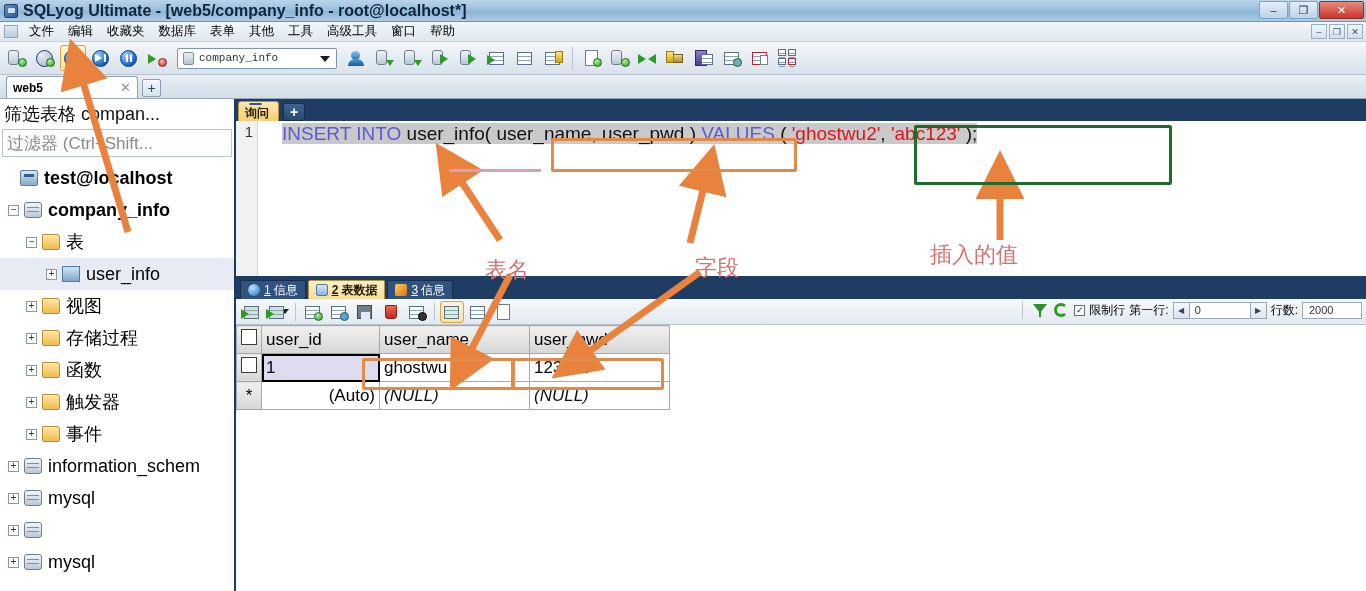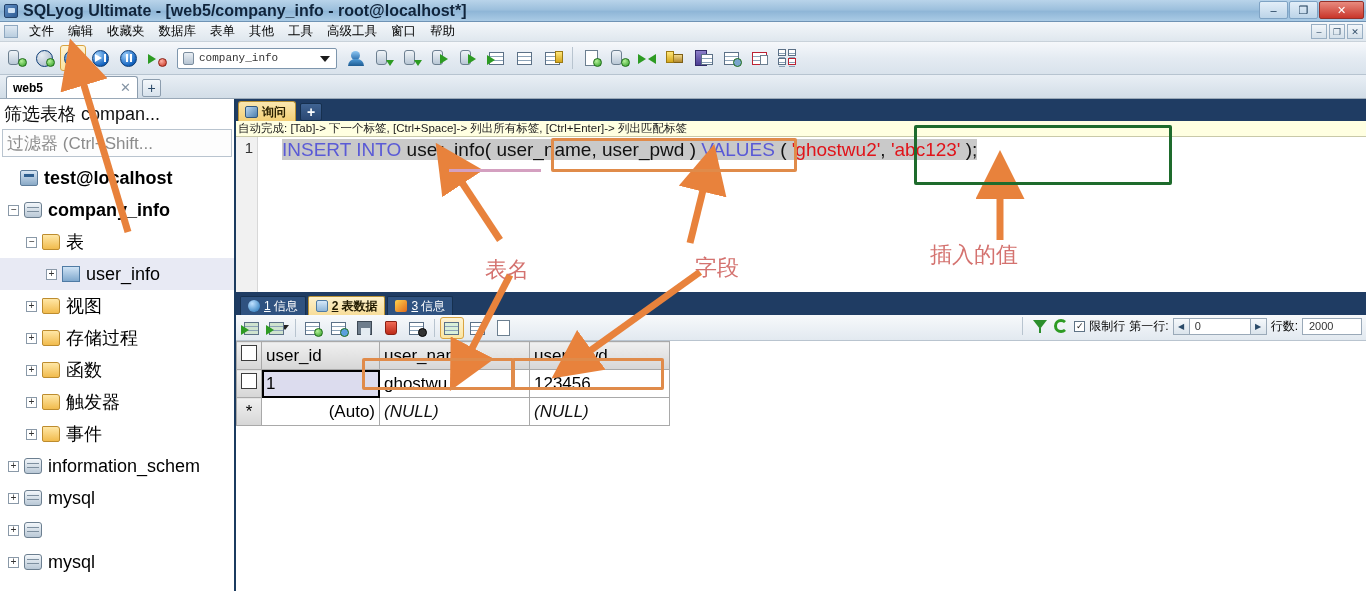--- a/index.html
+++ b/index.html
@@ -189,21 +189,21 @@
   .ico-table:after{content:"";position:absolute;left:2px;top:4px;right:2px;height:1px;background:#3e6party;}
   .bold{ font-weight:bold; }
   
   .rightpane{ flex:1; display:flex; flex-direction:column; background:#d8e0e8; position:relative;}
   .qtabs{
     height:22px;background:#1f3c63;display:flex;align-items:flex-end;padding-left:2px;
   }
   .qtab{
     height:20px;background:linear-gradient(180deg,#fbe7b0,#f3cf76);
     border:1px solid #b99235;border-bottom:none;border-radius:3px 3px 0 0;
-    display:flex;align-items:center;padding:1px 9px 0 6px;font-size:12px;font-weight:bold;color:#2a2000;
+    display:flex;align-items:center;padding:1px 9px 0 6px;font-size:12px;font-weight:bold;color:#2a2000;flex-direction:column;
   }
   .qtab .qico{ width:13px;height:12px;margin-right:4px;
      background:linear-gradient(135deg,#b9d6f0,#4d7fae);border:1px solid #32587f;border-radius:2px;}
   .qaddtab{
     width:22px;height:18px;margin-left:4px;background:linear-gradient(180deg,#3f6392,#2b4873);
     border:1px solid #16304f;display:flex;align-items:center;justify-content:center;
     color:#fff;font-size:14px;font-weight:bold;border-radius:2px;
   }
   .hintbar{
     height:16px;background:#ffffe1;border-bottom:1px solid #c9c9a8;
@@ -553,21 +553,20 @@
   <div class="rightpane">
 
     <div class="qtabs">
       <div class="qtab">
         <span class="qico"></span>
         <span>询问</span>
       </div>
       <div class="qaddtab">+</div>
     </div>
 
-    <div class="hintbar">自动完成:  [Tab]-&gt; 下一个标签,  [Ctrl+Space]-&gt; 列出所有标签,  [Ctrl+Enter]-&gt; 列出匹配标签</div>
 
     <div class="editor">
       <div class="gutter">1</div>
       <div class="code">
         <span class="sel">
           <span class="kw">INSERT INTO</span><span class="ident"> </span><span class="ident">user_info</span><span class="punc">(</span><span class="ident"> </span><span class="ident">user_name, user_pwd</span><span class="ident"> </span><span class="punc">)</span><span class="ident"> </span><span class="kw">VALUES</span><span class="ident"> </span><span class="punc">(</span><span class="ident"> </span><span class="str">'ghostwu2'</span><span class="punc">,</span><span class="ident"> </span><span class="str">'abc123'</span><span class="ident"> </span><span class="punc">)</span><span class="punc">;</span>
         </span>
       </div>
     </div>
 

